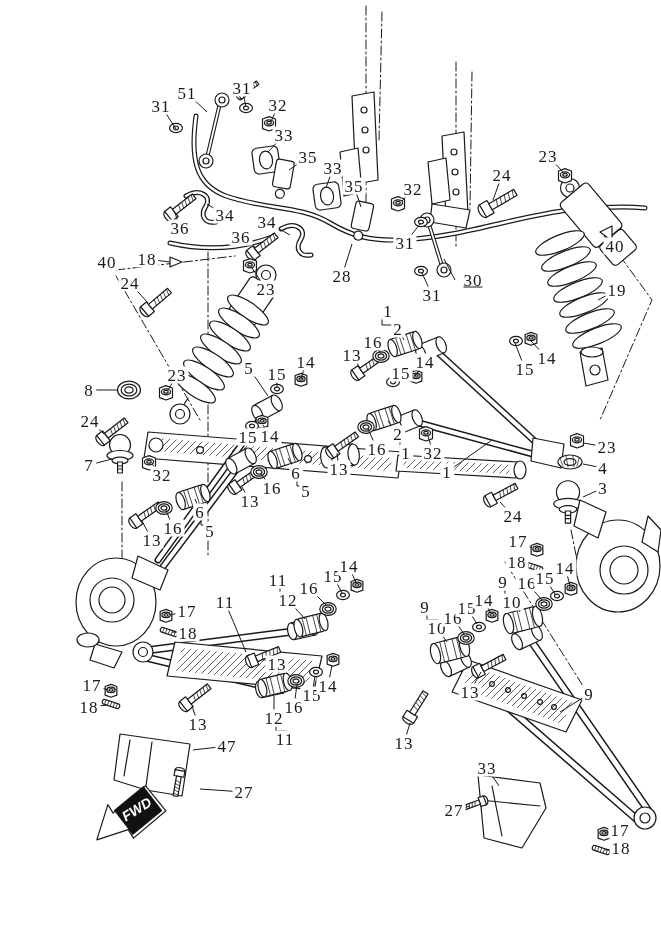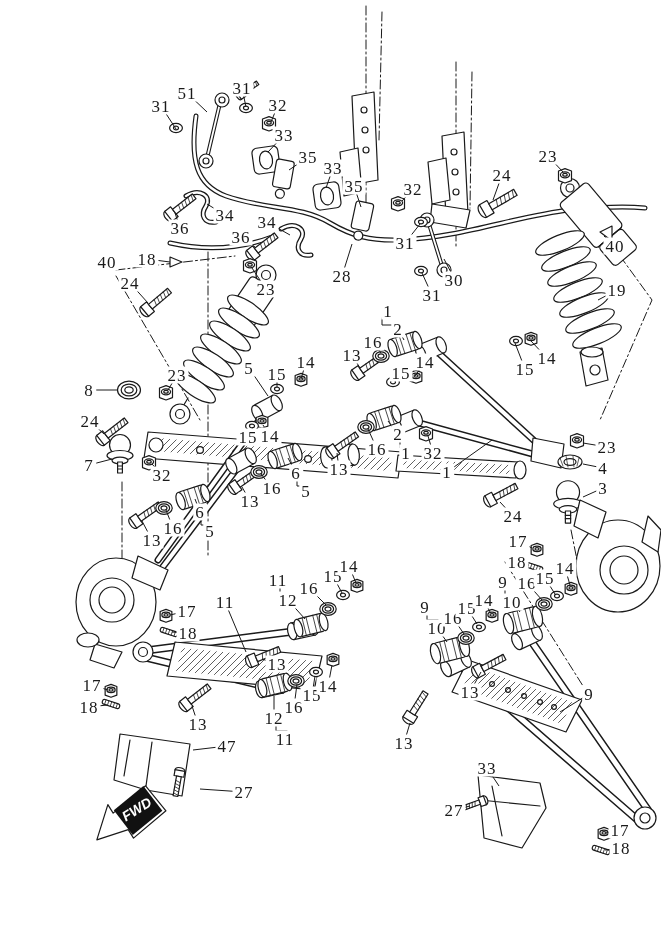--- a/index.html
+++ b/index.html
@@ -482,21 +482,21 @@
       <span class="callout" style="left: 308px; top: 157px;">35</span>
       <span class="callout" style="left: 333px; top: 168px;">33</span>
       <span class="callout" style="left: 354px; top: 186px;">35</span>
       <span class="callout" style="left: 225px; top: 215px;">34</span>
       <span class="callout" style="left: 180px; top: 228px;">36</span>
       <span class="callout" style="left: 267px; top: 222px;">34</span>
       <span class="callout" style="left: 241px; top: 237px;">36</span>
       <span class="callout" style="left: 342px; top: 276px;">28</span>
       <span class="callout" style="left: 413px; top: 189px;">32</span>
       <span class="callout" style="left: 405px; top: 243px;">31</span>
-      <span class="callout" style="left: 454px; top: 280px;">30</span>
+      <span class="callout" style="left: 473px; top: 280px; text-decoration: underline;">30</span>
       <span class="callout" style="left: 432px; top: 295px;">31</span>
       <span class="callout" style="left: 548px; top: 156px;">23</span>
       <span class="callout" style="left: 502px; top: 175px;">24</span>
       <span class="callout" style="left: 615px; top: 246px;">40</span>
       <span class="callout" style="left: 617px; top: 290px;">19</span>
       <span class="callout" style="left: 107px; top: 262px;">40</span>
       <span class="callout" style="left: 147px; top: 259px;">18</span>
       <span class="callout" style="left: 130px; top: 283px;">24</span>
       <span class="callout" style="left: 266px; top: 289px;">23</span>
       <span class="callout" style="left: 177px; top: 375px;">23</span>

